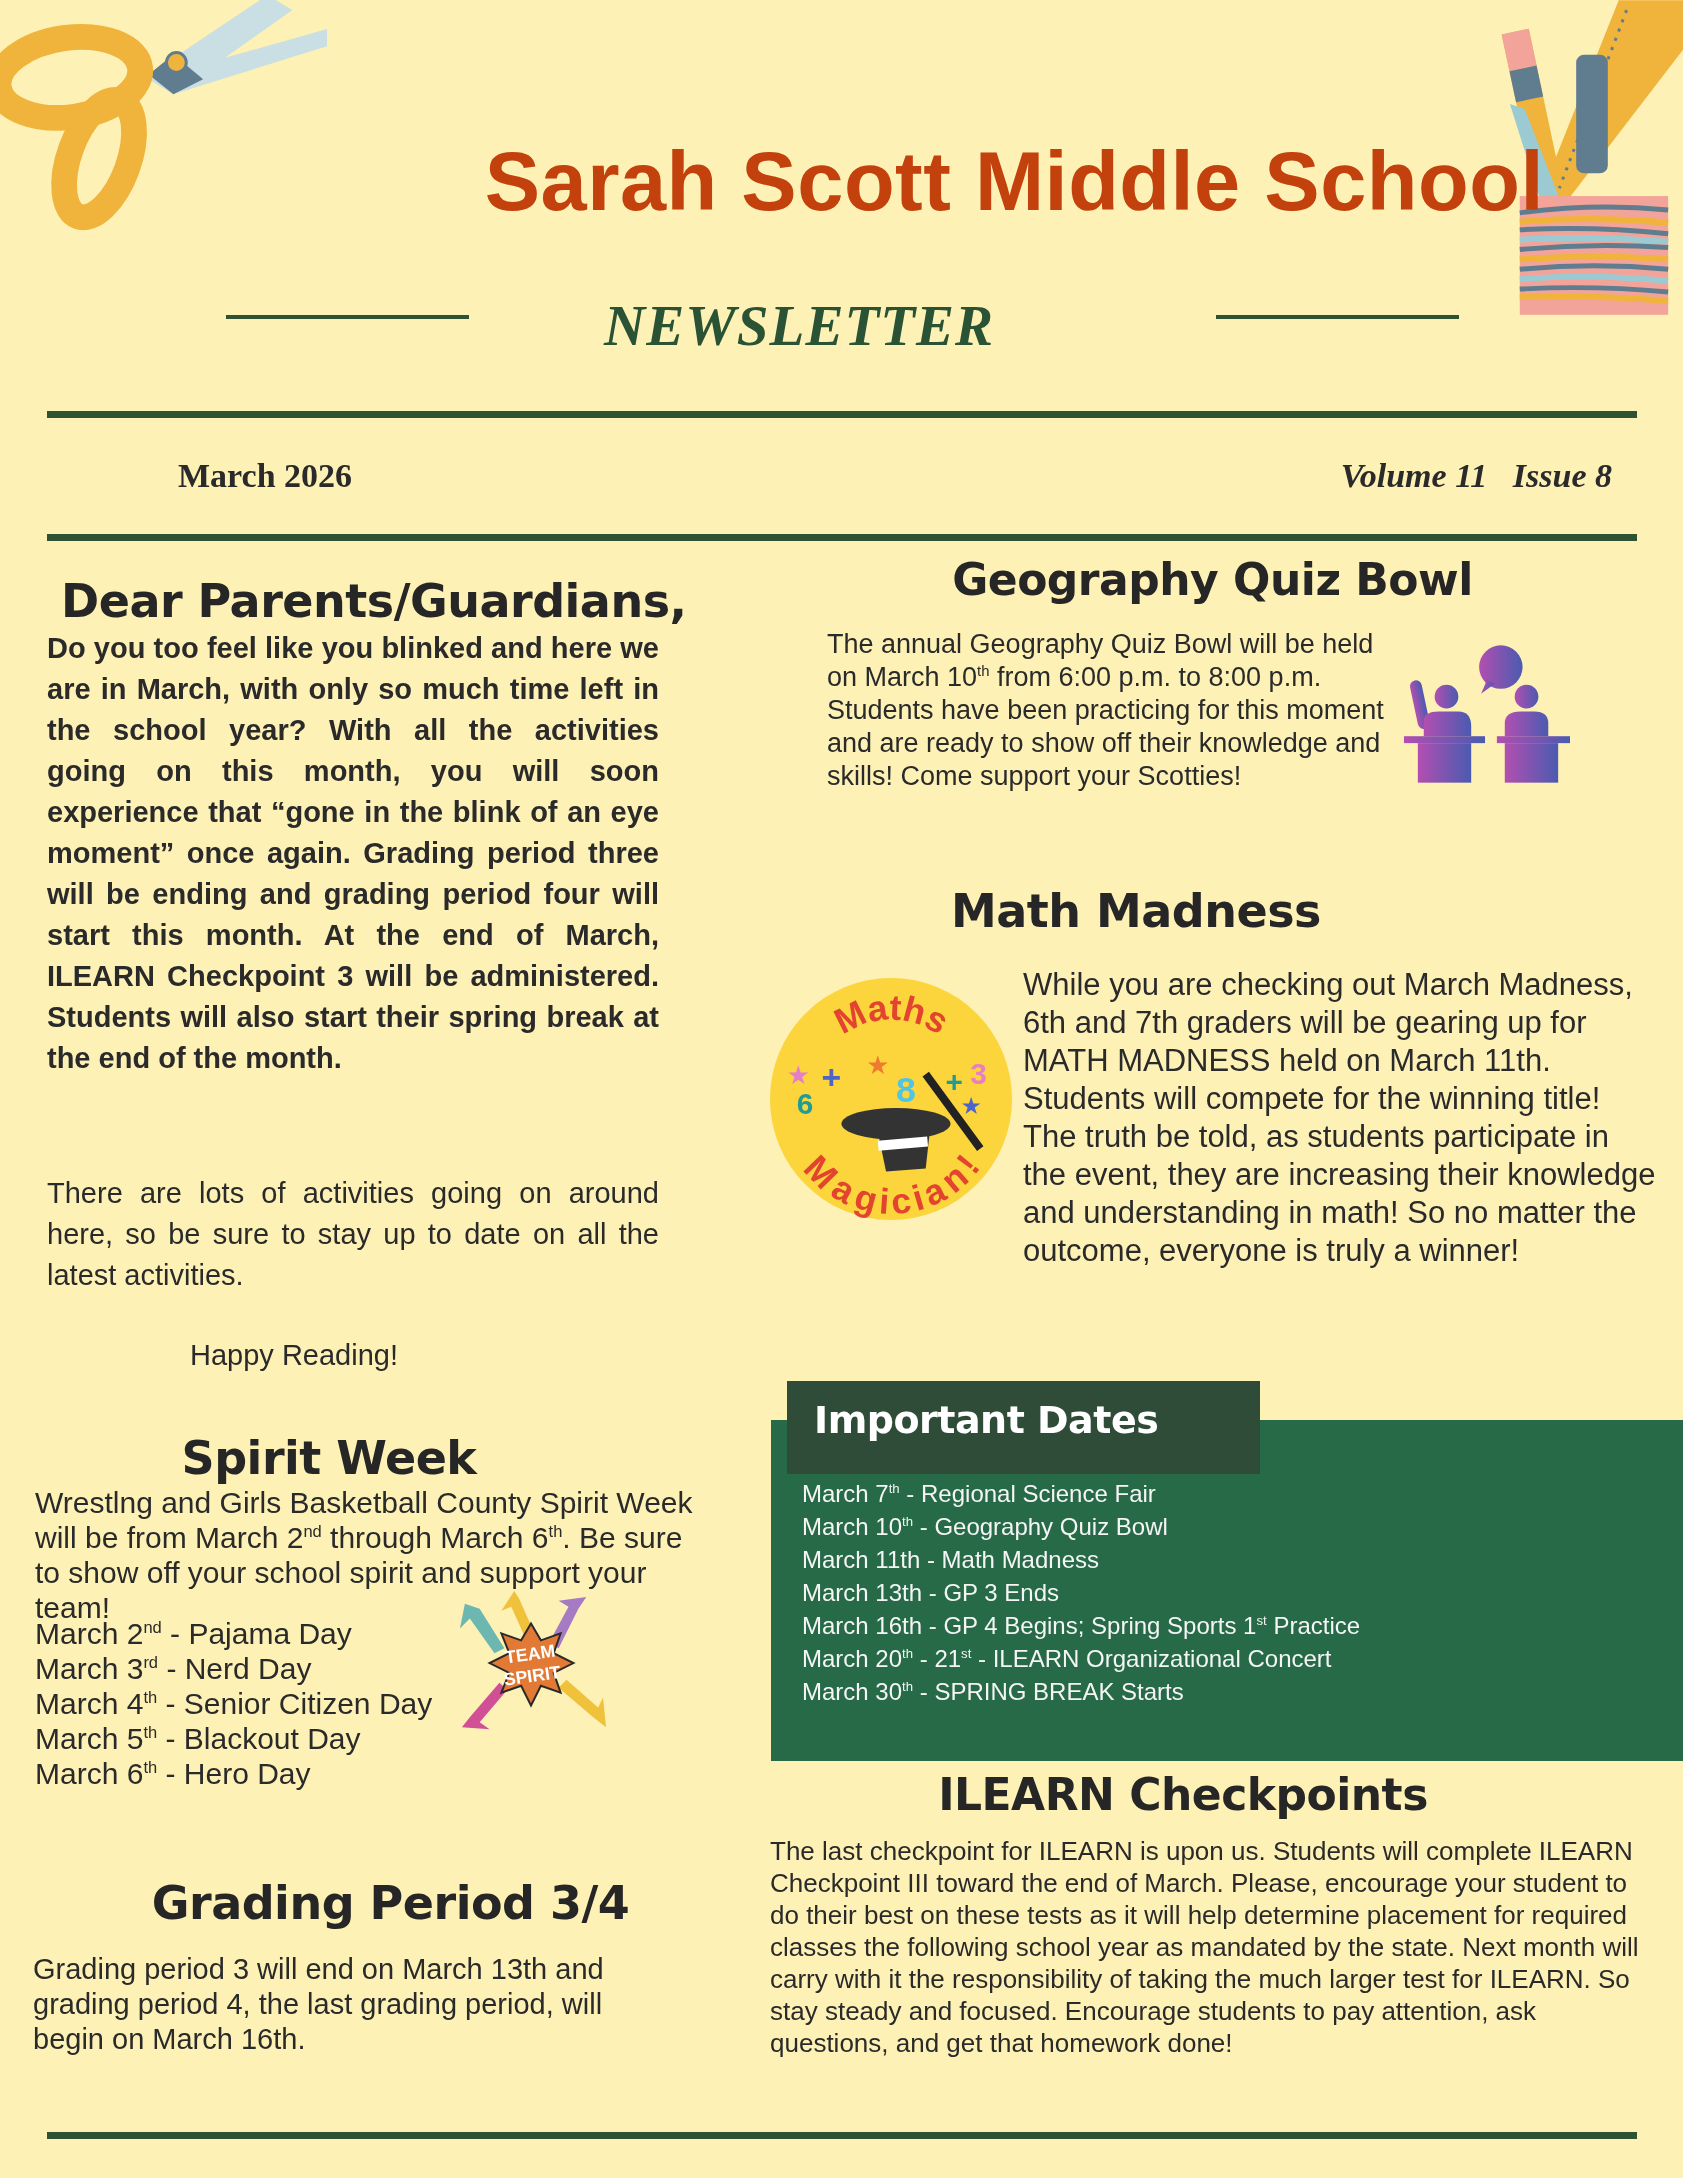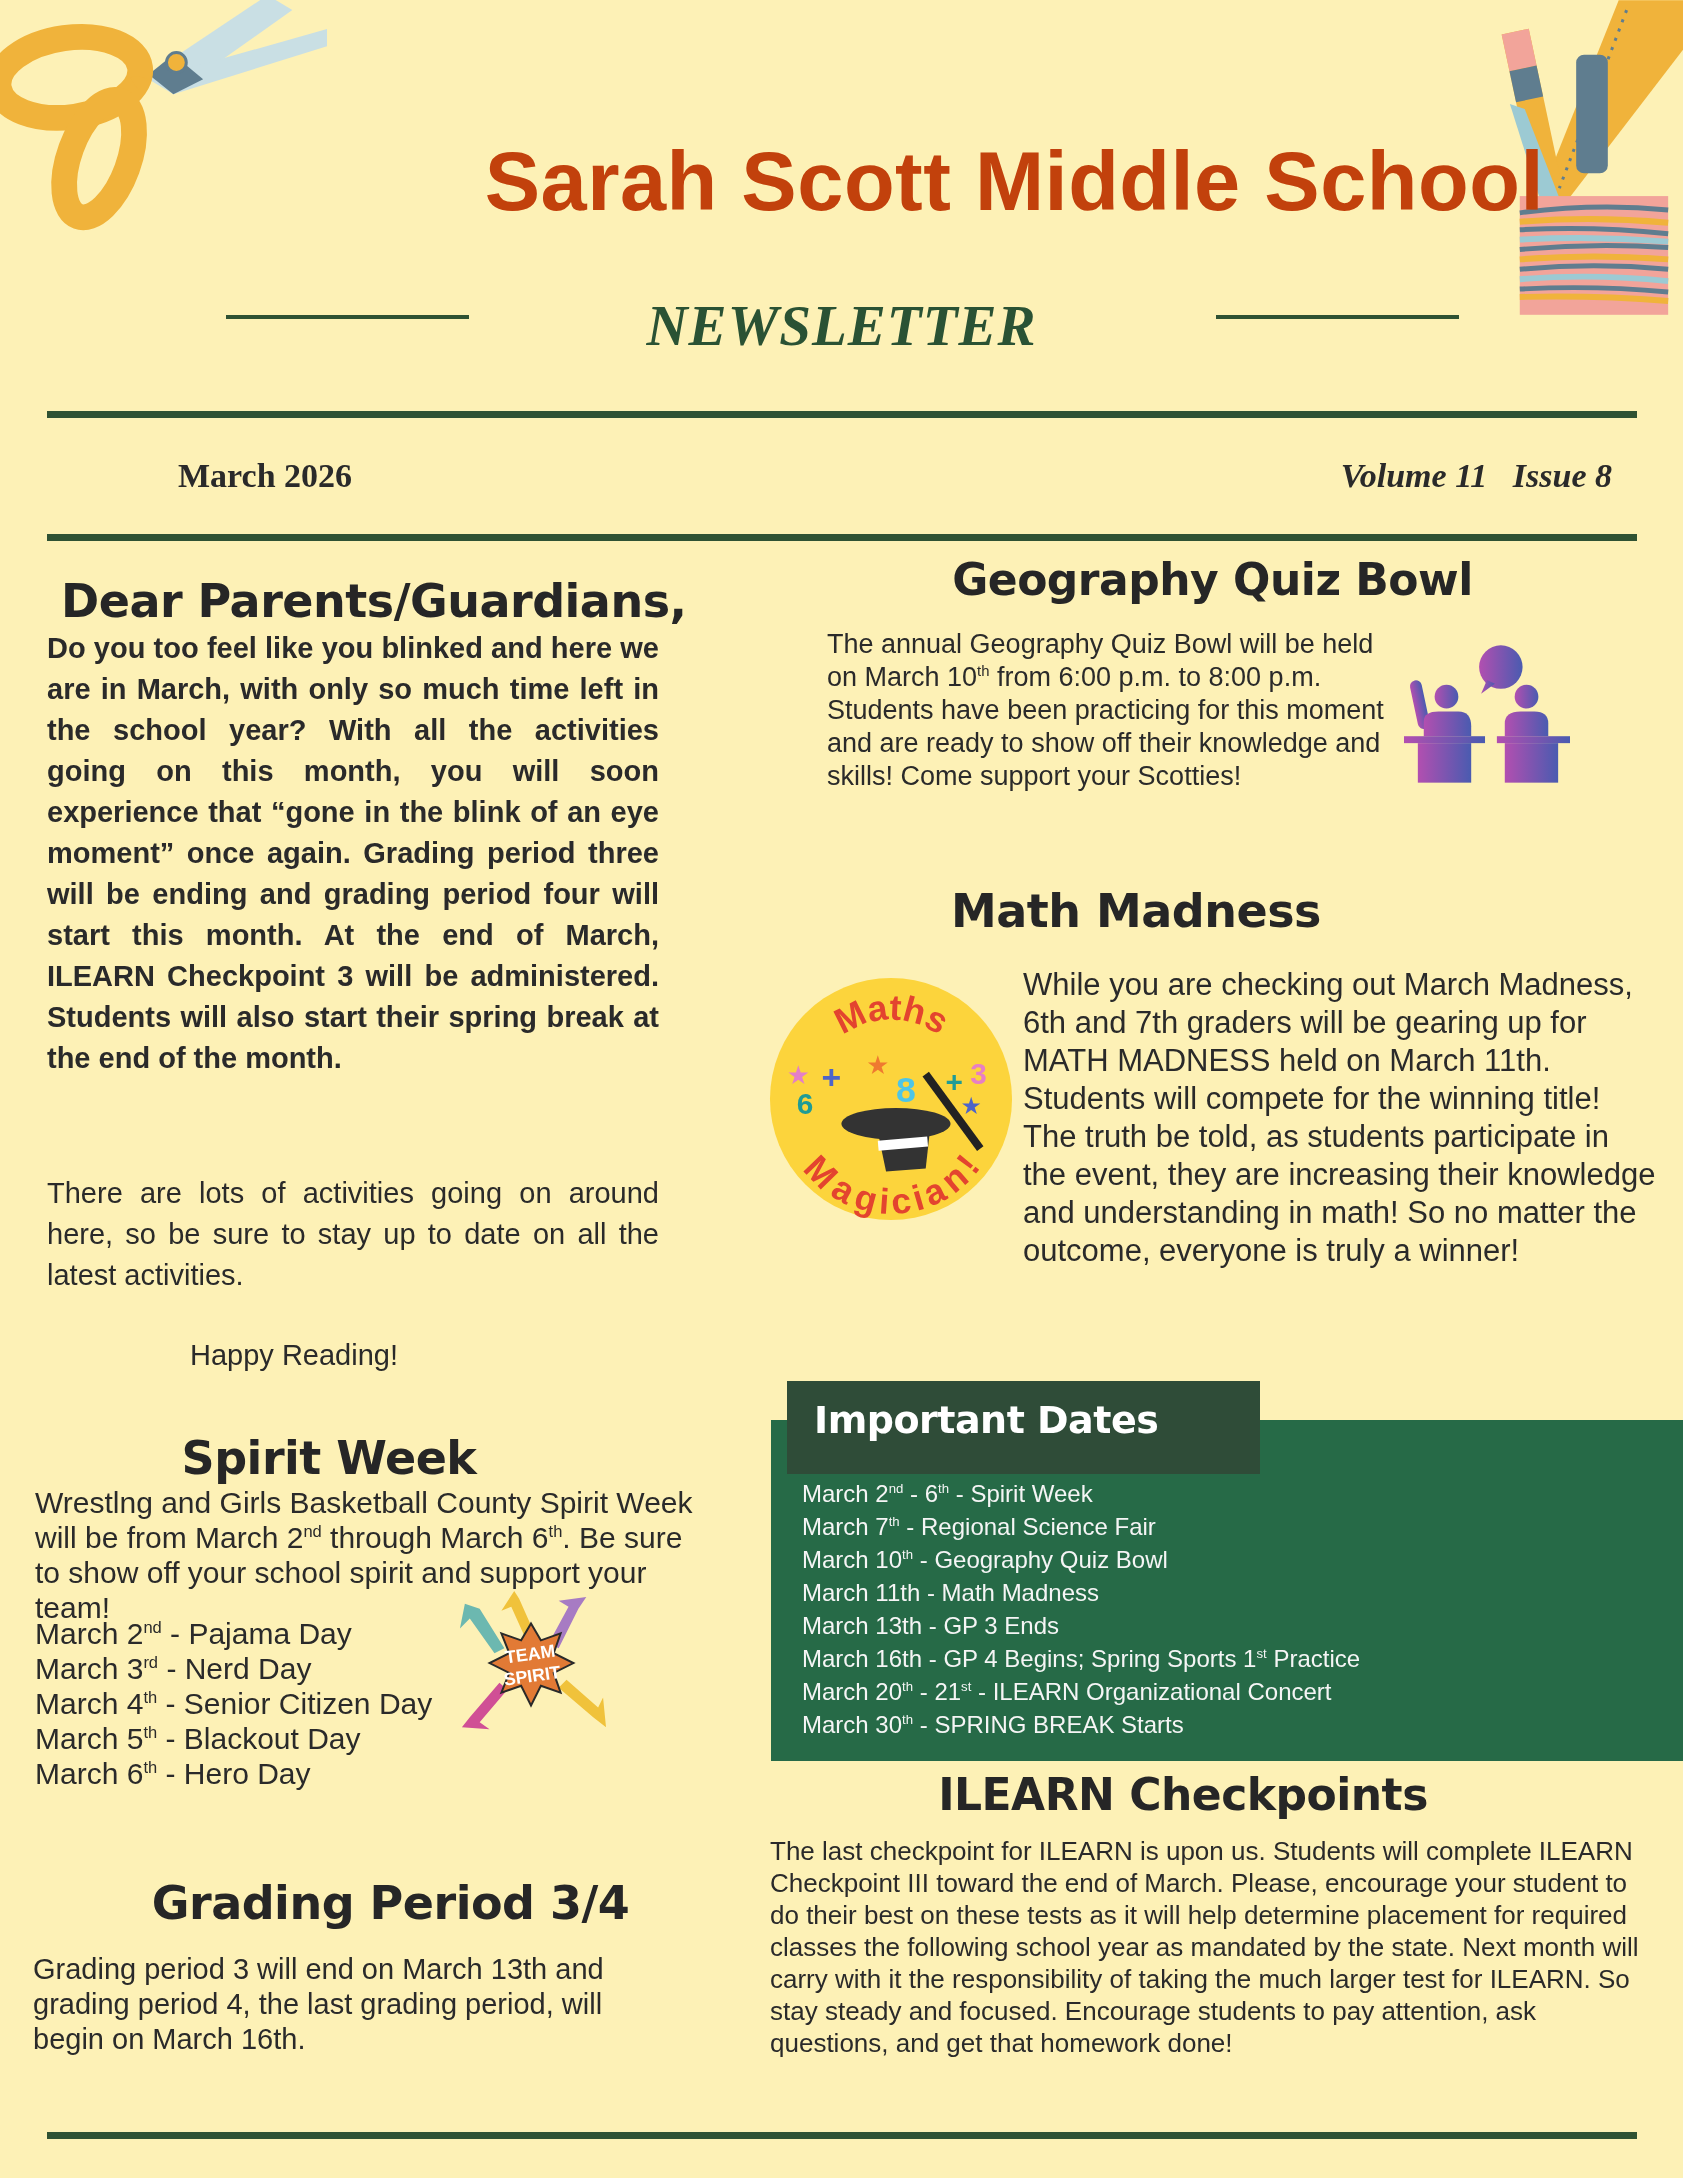--- a/index.html
+++ b/index.html
@@ -4,21 +4,21 @@
 <style>
   * { box-sizing: border-box; margin: 0; padding: 0; }
   html, body { width: 1683px; height: 2178px; background: #fdf1b6; overflow: hidden; }
   body { position: relative; font-family: "DejaVu Sans", sans-serif; color: #2a2a2a; }
   .abs { position: absolute; }
   sup { font-size: 0.55em; vertical-align: super; line-height: 0; }
 
   
   #school-title { left: 0; width: 1544px; top: 134px; text-align: right; font-family: "Liberation Sans", sans-serif; font-weight: 700; font-size: 83px; color: #c2410c; letter-spacing: 0.5px; }
   .rule-thin { height: 4px; background: #2f5233; }
-  #newsletter-label { left: 604px; width: 475px; top: 293px; text-align: center; font-family: "Liberation Serif", serif; font-style: italic; font-weight: 700; font-size: 57px; color: #2a5234; letter-spacing: 1px; }
+  #newsletter-label { left: 604px; width: 475px; top: 293px; font-family: "Liberation Serif", serif; font-style: italic; font-weight: 700; font-size: 57px; color: #2a5234; letter-spacing: 1px; }
   .rule-thick { height: 7px; background: #2f5233; }
   #date-line { left: 178px; top: 457px; font-family: "Liberation Serif", serif; font-weight: 700; font-size: 34px; color: #2a2a2a; }
   #volume-line { right: 71px; top: 457px; font-family: "Liberation Serif", serif; font-style: italic; font-weight: 700; font-size: 34px; color: #2a2a2a; white-space: pre; }
 
   
   .heading { font-family: "DejaVu Sans", sans-serif; font-weight: 700; color: #262626; letter-spacing: -0.5px; }
 
   
   #dear-heading { left: 61px; top: 574px; font-size: 46px; }
   .letter-body { left: 47px; width: 612px; font-family: "Liberation Sans", sans-serif; font-size: 29px; line-height: 41px; text-align: justify; color: #2a2a2a; }
@@ -177,21 +177,20 @@
     <text x="100" y="100" font-family="DejaVu Sans, sans-serif" font-size="26" fill="#ef7a30">★</text>
     <text x="195" y="140" font-family="DejaVu Sans, sans-serif" font-size="24" fill="#4d64c9">★</text>
   </svg>
 </div>
 <div id="math-body" class="abs body-txt">While you are checking out March Madness, 6th and 7th graders will be gearing up for MATH MADNESS held on March 11th.  Students will compete for the winning title!  The truth be told, as students participate in the event, they are increasing their knowledge and understanding in math!  So no matter the outcome, everyone is truly a winner!</div>
 
 <div id="dates-panel" class="abs"></div>
 <div id="dates-tab" class="abs"></div>
 <div id="dates-heading" class="abs heading">Important Dates</div>
 <div id="dates-list" class="abs">
-  <div><span>March 2</span><sup>nd</sup><span> - 6</span><sup>th</sup><span> - Spirit Week</span></div>
   <div><span>March 7</span><sup>th</sup><span> - Regional Science Fair</span><sup></sup><span></span></div>
   <div><span>March 10</span><sup>th</sup><span> - Geography Quiz Bowl</span><sup></sup><span></span></div>
   <div><span>March 11th - Math Madness</span><sup></sup><span></span><sup></sup><span></span></div>
   <div><span>March 13th - GP 3 Ends</span><sup></sup><span></span><sup></sup><span></span></div>
   <div><span>March 16th - GP 4 Begins; Spring Sports 1</span><sup>st</sup><span> Practice</span><sup></sup><span></span></div>
   <div><span>March  20</span><sup>th</sup><span> - 21</span><sup>st</sup><span> - ILEARN Organizational Concert</span></div>
   <div><span>March 30</span><sup>th</sup><span> - SPRING BREAK Starts</span><sup></sup><span></span></div>
 </div>
 
 <div id="ilearn-heading" class="abs heading">ILEARN Checkpoints</div>

